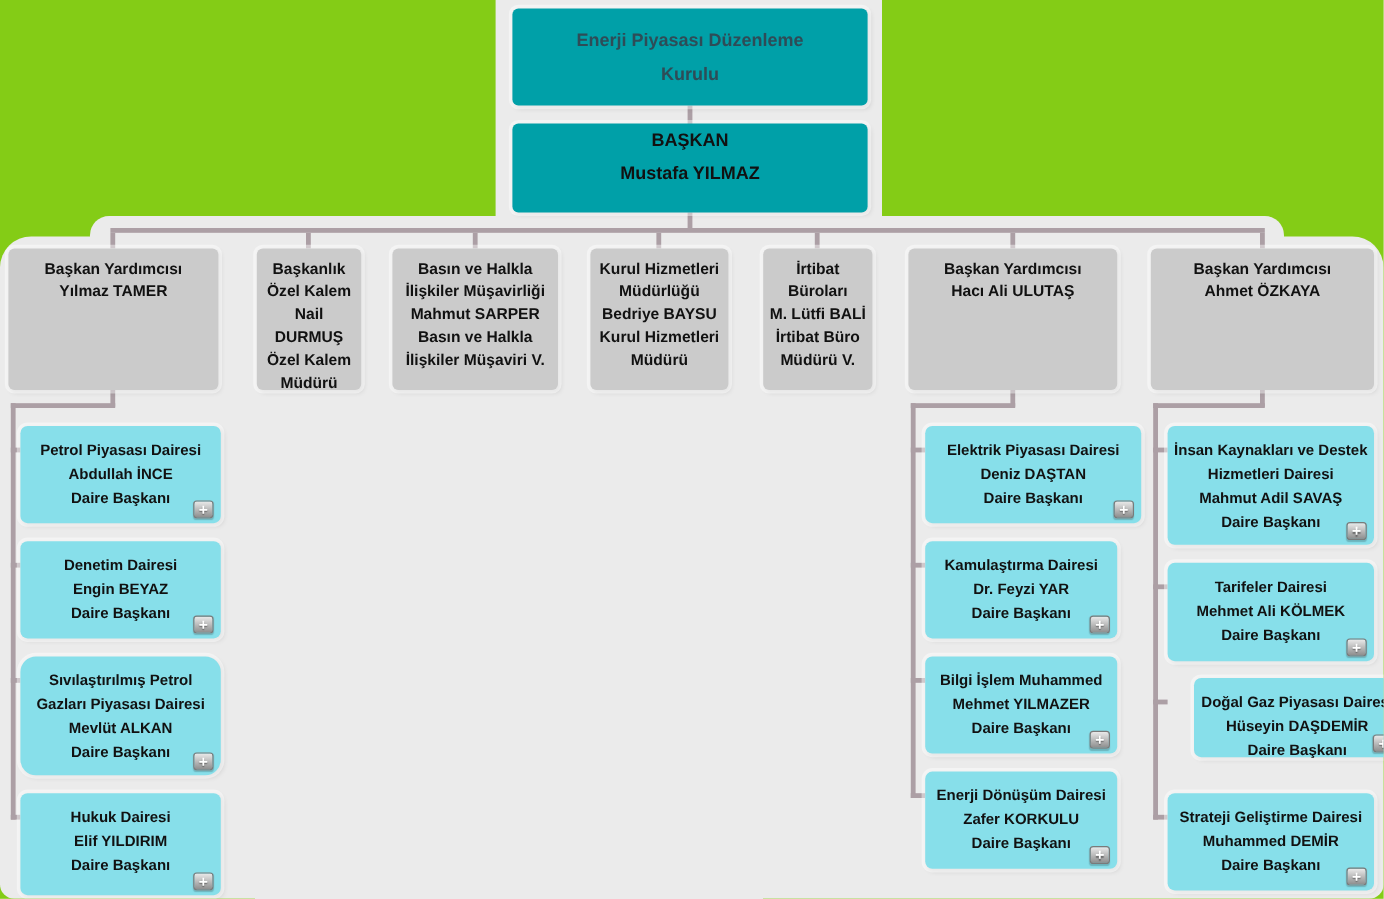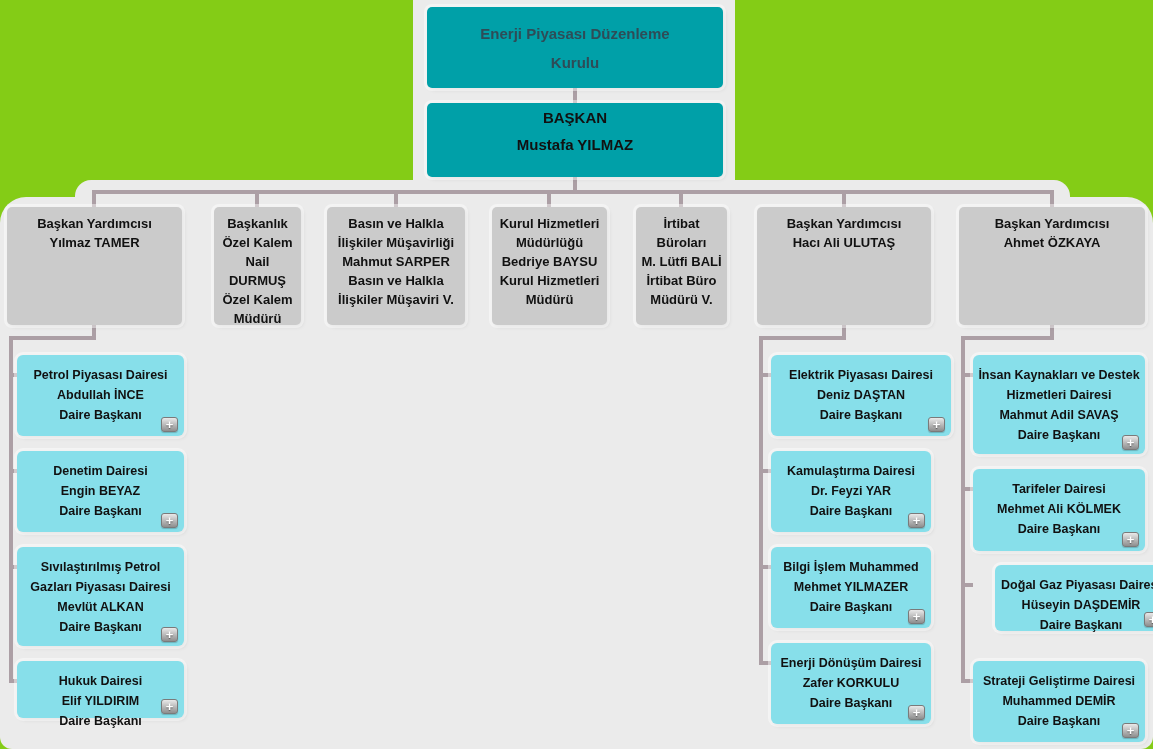--- a/index.html
+++ b/index.html
@@ -162,32 +162,32 @@
   <div class="node cyan" style="left:17px;top:451px;width:167px;height:81px;">
     <div>
         <div class="tl">Denetim Dairesi</div>
         <div class="tl">Engin BEYAZ</div>
         <div class="tl">Daire Başkanı</div>
       </div>
     <button class="plus">
         <span>+</span>
       </button>
   </div>
-  <div class="node cyan" style="left:17px;top:547px;width:167px;height:99px;">
+  <div class="node cyan" style="left:17px;top:547px;width:167px;height:99px;border-radius:13px;">
     <div>
         <div class="tl">Sıvılaştırılmış Petrol</div>
         <div class="tl">Gazları Piyasası Dairesi</div>
         <div class="tl">Mevlüt ALKAN</div>
         <div class="tl">Daire Başkanı</div>
       </div>
     <button class="plus">
         <span>+</span>
       </button>
   </div>
-  <div class="node cyan" style="left:17px;top:661px;width:167px;height:57px;">
+  <div class="node cyan" style="left:17px;top:661px;width:167px;height:85px;">
     <div>
         <div class="tl">Hukuk Dairesi</div>
         <div class="tl">Elif YILDIRIM</div>
         <div class="tl">Daire Başkanı</div>
       </div>
     <button class="plus">
         <span>+</span>
       </button>
   </div>
 

